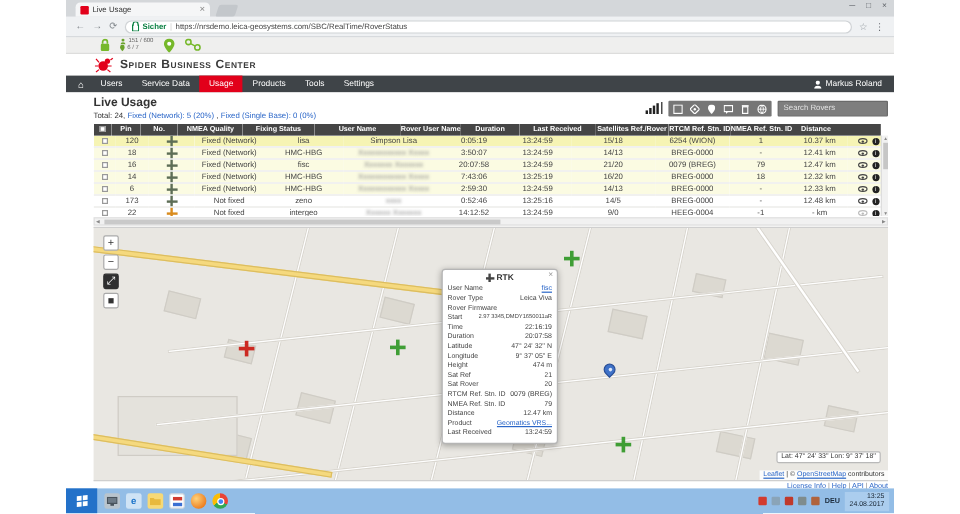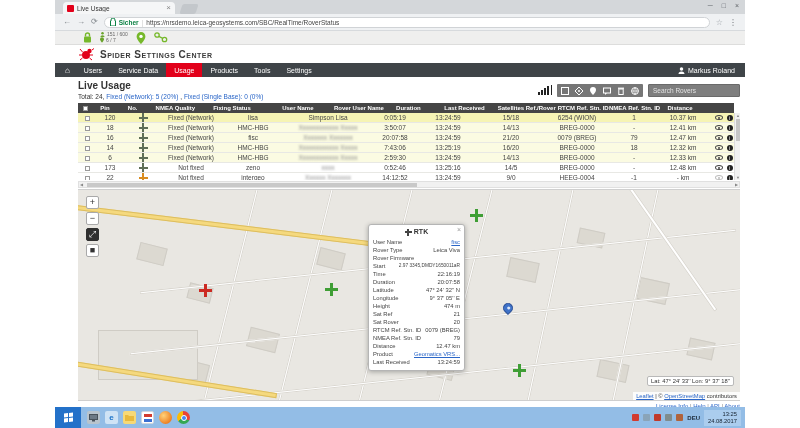--- a/index.html
+++ b/index.html
@@ -223,21 +223,21 @@
           <circle cx="10.5" cy="4" r="2.2" fill="#e2001a"></circle>
       <g stroke="#e2001a" stroke-width="1">
             <path d="M3.5 5L1 2"></path>
             <path d="M3 8H0"></path>
             <path d="M3.5 11L1 13"></path>
             <path d="M10.5 11l2.5 2"></path>
             <path d="M11 8h3"></path>
             <path d="M13 3l2-1.5"></path>
           </g>
     </svg>
-    <span class="brandname">Spider Settings Center</span>
+    <span class="brandname">Spider Business Center</span>
   </div>
 
   <nav class="nav">
     <span class="home">⌂</span>
     <ul id="nav-items">
           <li>Users</li>
           <li>Service Data</li>
           <li class="active">Usage</li>
           <li>Products</li>
           <li>Tools</li>

